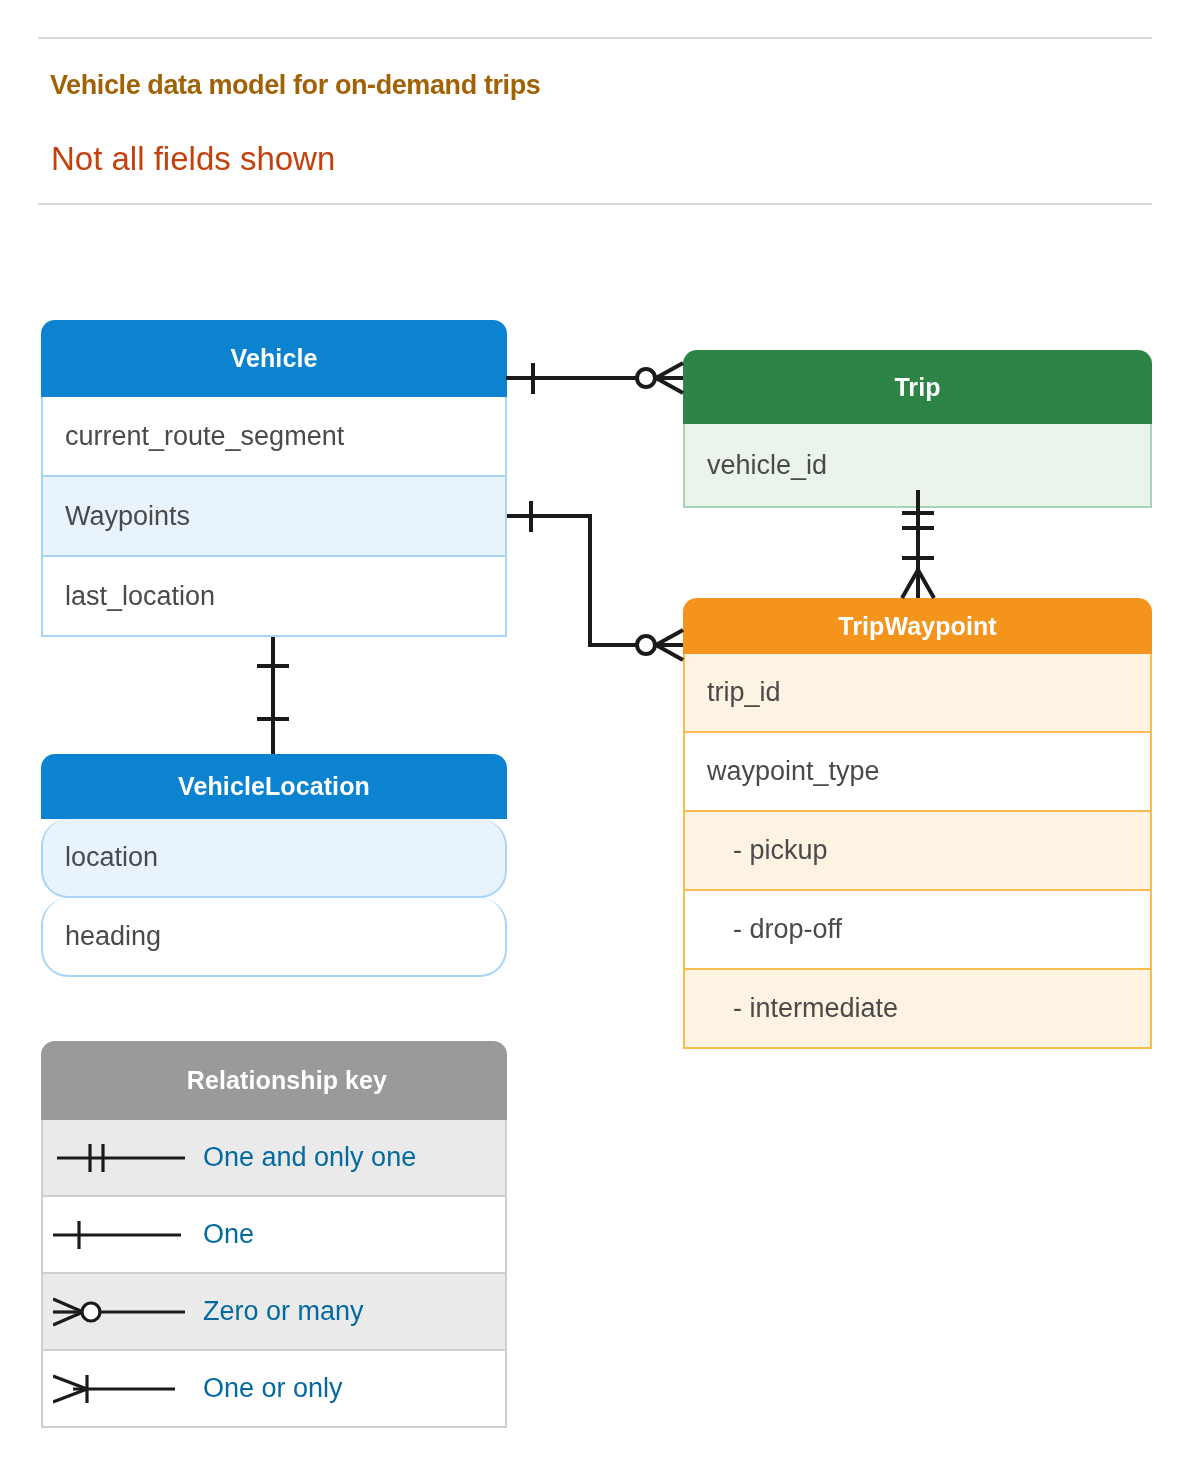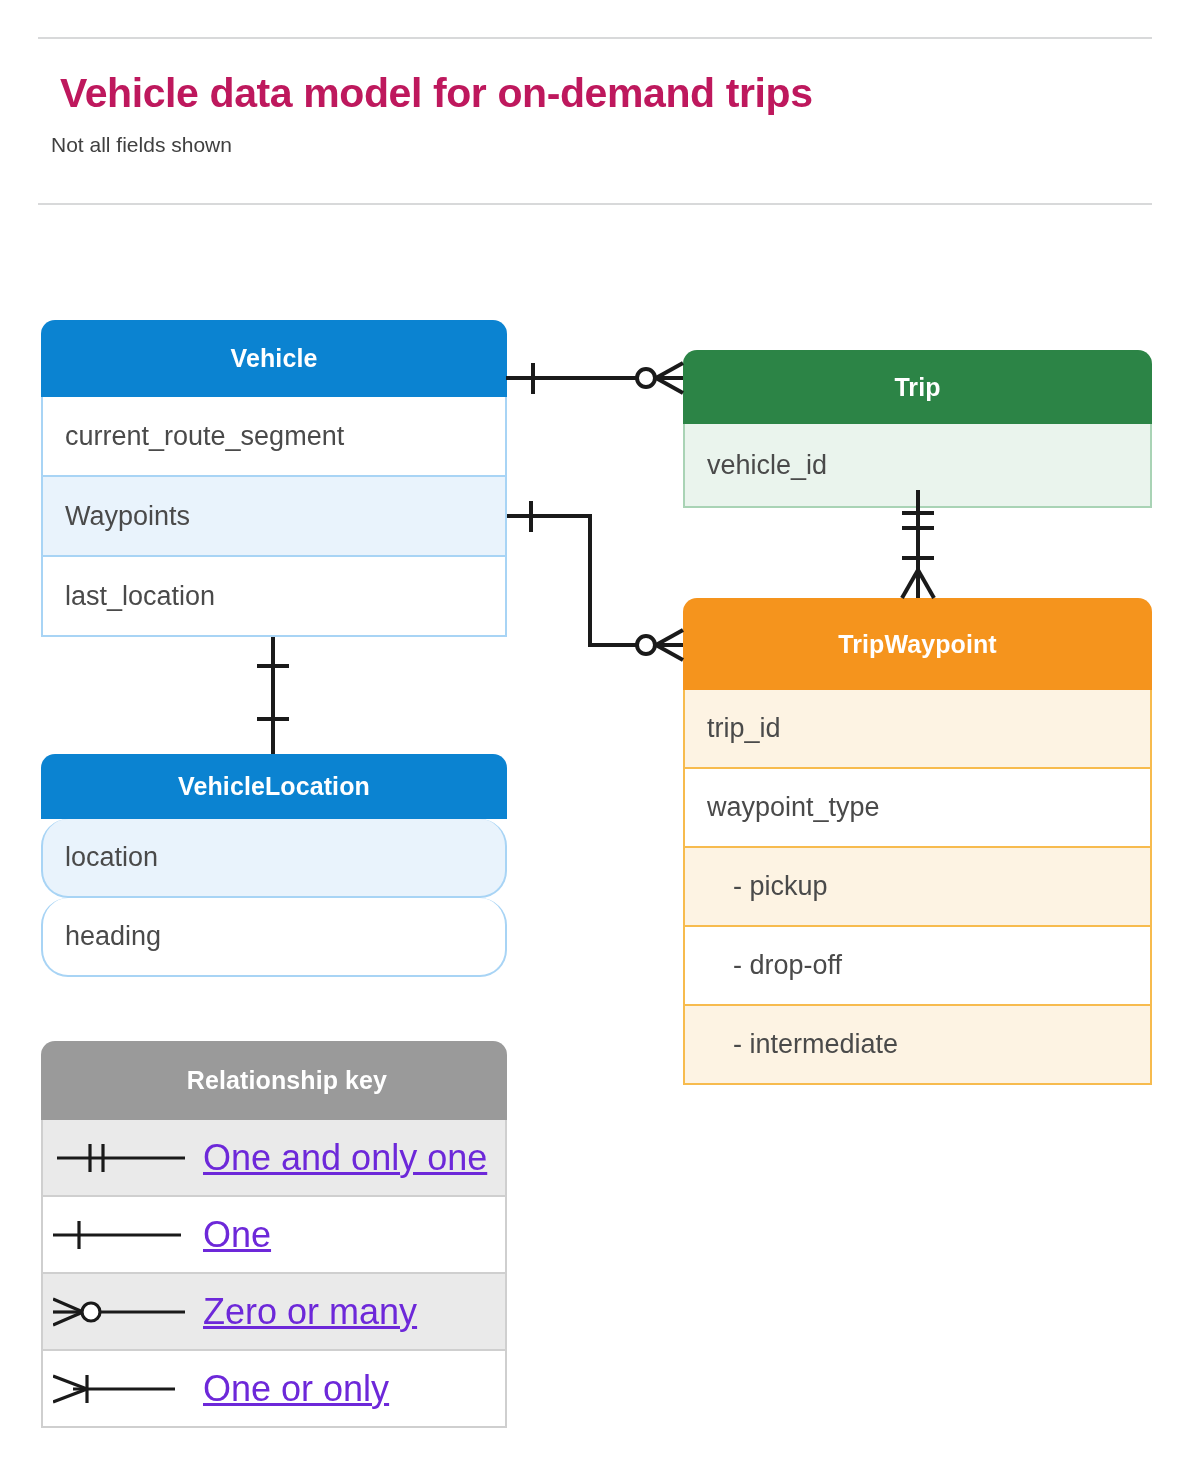--- a/index.html
+++ b/index.html
@@ -21,35 +21,35 @@
     left: 38px;
     width: 1114px;
     height: 2px;
     background: #d8d9da;
   }
   .rule-top { top: 37px; }
   .rule-bottom { top: 203px; }
 
   #page-title {
     position: absolute;
-    left: 60px;
+    left: 50px;
     top: 70px;
-    font-size: 41px;
+    font-size: 27px;
     font-weight: bold;
-    color: #be185d;
+    color: #a16207;
     letter-spacing: -0.4px;
     white-space: nowrap;
   }
   #page-subtitle {
     position: absolute;
     left: 51px;
-    top: 133px;
-    font-size: 21px;
+    top: 140px;
+    font-size: 33px;
     font-weight: normal;
-    color: #404040;
+    color: #c2410c;
     white-space: nowrap;
   }
 
   
   .entity {
     position: absolute;
     box-sizing: border-box;
   }
   .entity-header {
     box-sizing: border-box;
@@ -104,21 +104,21 @@
 
   #entity-vehiclelocation { left: 41px; top: 754px; width: 466px; }
   #entity-vehiclelocation .entity-header { height: 65px; }
   #entity-vehiclelocation .entity-row    { height: 79px; border-radius: 27px; }
 
   #entity-trip          { left: 683px; top: 350px; width: 469px; }
   #entity-trip .entity-header { height: 74px; }
   #entity-trip .entity-row    { height: 84px; }
 
   #entity-tripwaypoint  { left: 683px; top: 598px; width: 469px; }
-  #entity-tripwaypoint .entity-header { height: 92px; }
+  #entity-tripwaypoint .entity-header { height: 56px; }
   #entity-tripwaypoint .entity-row    { height: 79px; }
 
   #legend-box           { left: 41px;  top: 1041px; width: 466px; }
   #legend-box .entity-header { height: 79px; padding-left: 26px; }
   #legend-box .legend-row {
     box-sizing: border-box;
     height: 77px;
     display: flex;
     align-items: center;
     border-style: solid;
@@ -128,24 +128,23 @@
   #legend-box .legend-row.alt   { background: #eaeaea; }
   #legend-box .legend-row.plain { background: #ffffff; }
   .legend-symbol {
     width: 160px;
     flex: 0 0 160px;
     display: flex;
     align-items: center;
     justify-content: center;
   }
   .legend-label {
-    font-size: 36px;
-    color: #6d28d9;
+    font-size: 27px;
+    color: #0369a1;
     white-space: nowrap;
-    text-decoration: underline;
   }
 
   
   #connectors {
     position: absolute;
     left: 0;
     top: 0;
     width: 1190px;
     height: 1480px;
     pointer-events: none;

